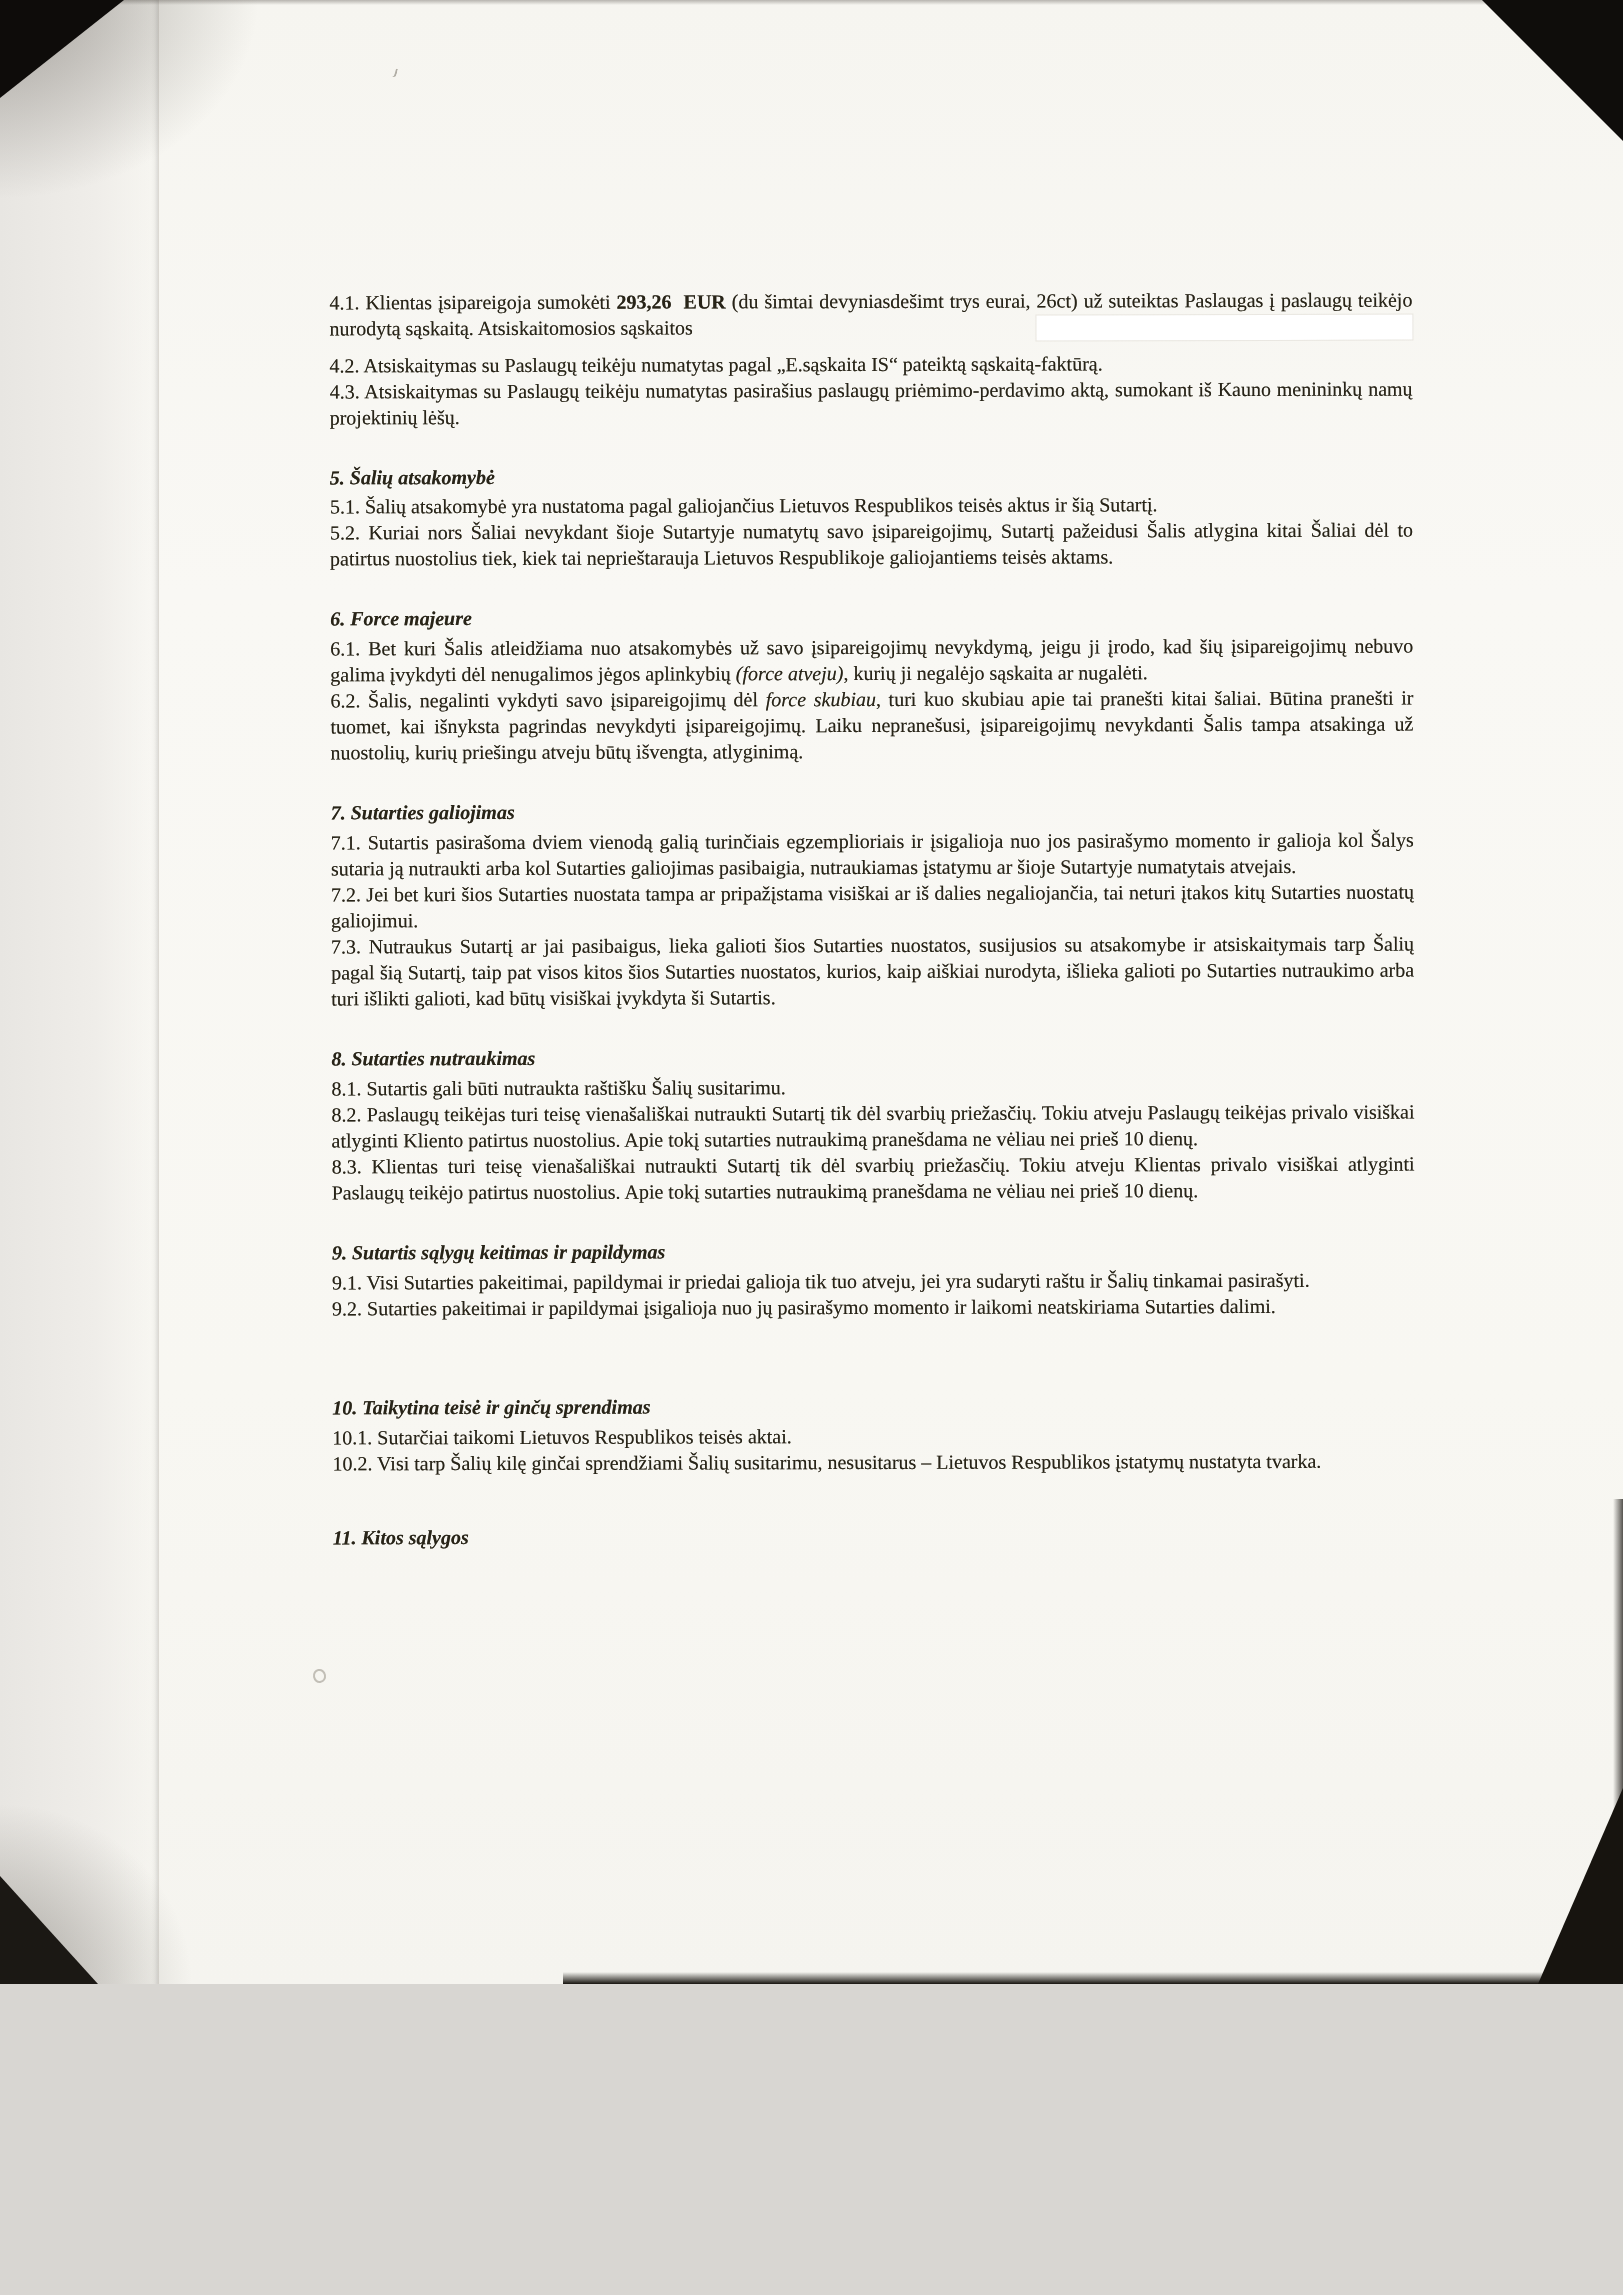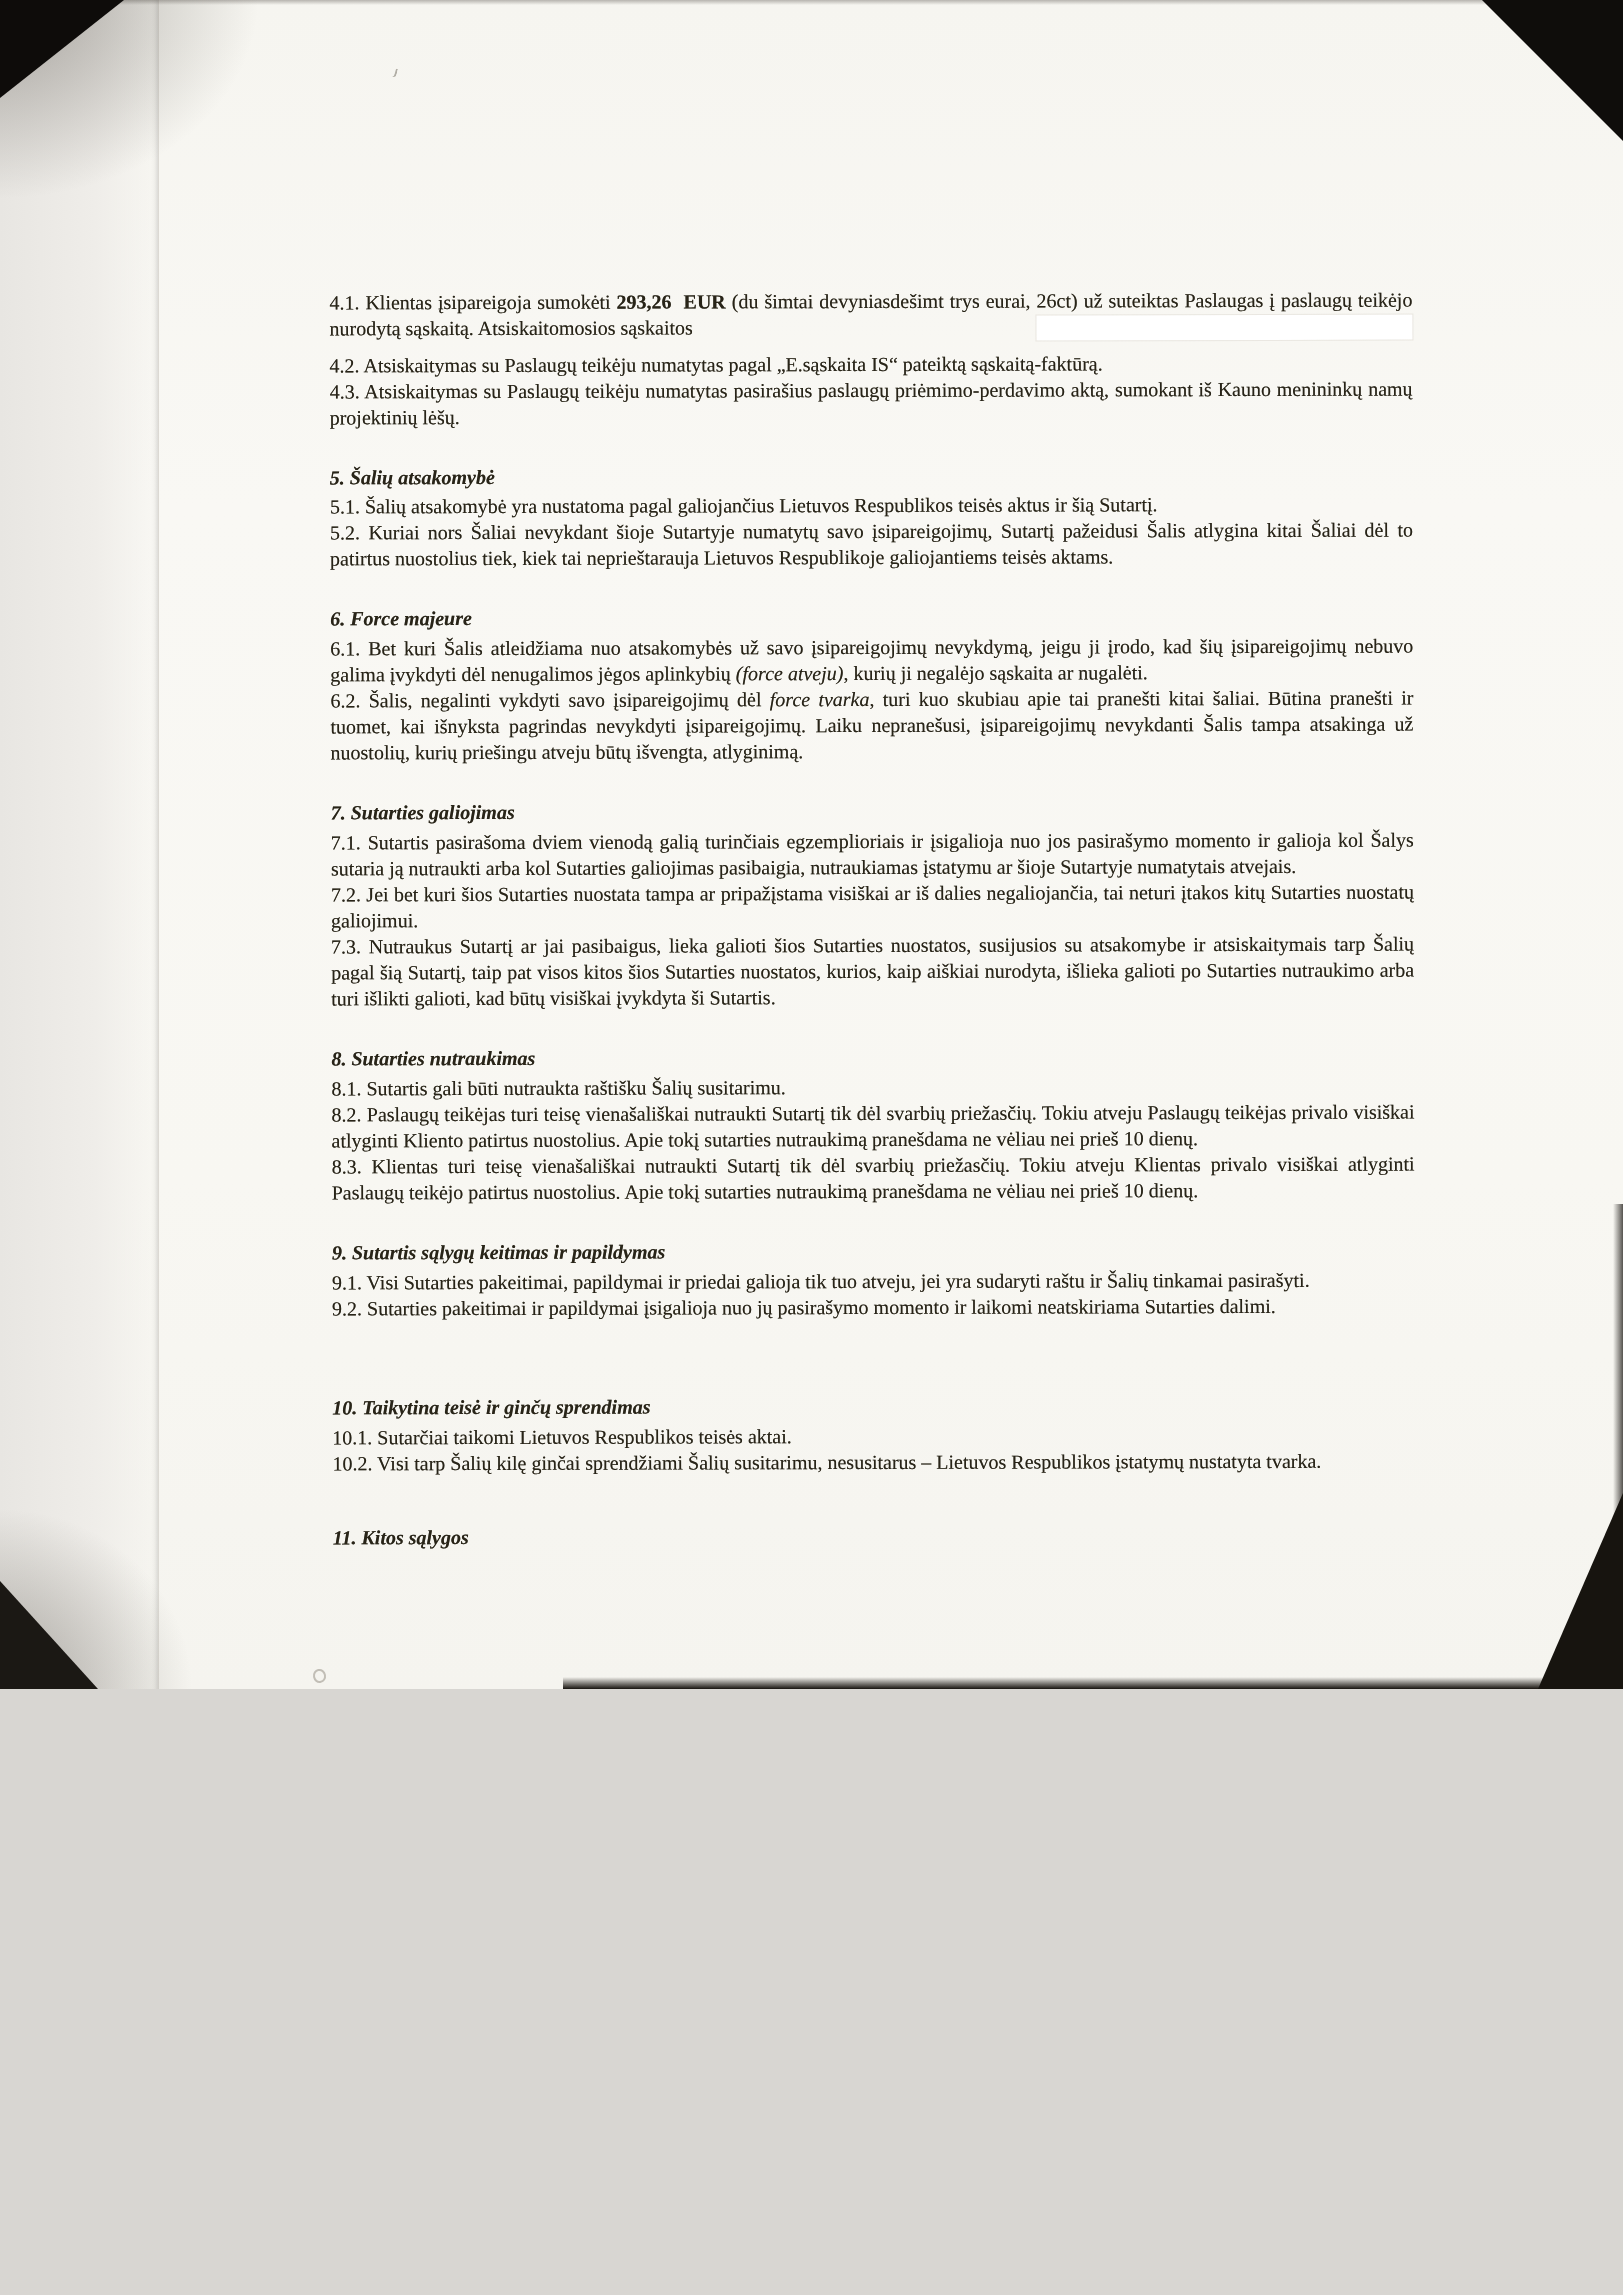--- a/index.html
+++ b/index.html
@@ -4,21 +4,21 @@
 <style>
   html, body { margin:0; padding:0; }
   body {
     width:1623px; height:2295px;
     background:#d8d6d2;
     font-family:"Liberation Serif", serif;
     overflow:hidden;
   }
   .scan {
     position:relative;
-    width:1623px; height:1689px;
+    width:1623px; height:1984px;
     background:linear-gradient(180deg,#f6f5f0 0%, #f9f8f4 30%, #f8f7f2 70%, #f5f4ef 100%);
     overflow:hidden;
   }
   
   .left-strip {
     position:absolute; left:0; top:0; width:158px; height:2147px;
     background:linear-gradient(to right,#e8e6e2 0%, #efede9 60%, rgba(240,238,234,0) 100%);
     border-right:1.3px solid #dcd9d3;
     box-shadow: inset -3.9px 0 6.5px -3.9px rgba(0,0,0,0.22);
   }
@@ -116,21 +116,21 @@
     <p class="para"><span>4.1. Klientas įsipareigoja sumokėti </span><b class="amount">293,26  EUR</b><span> (du šimtai devyniasdešimt trys eurai, 26ct) už suteiktas Paslaugas į paslaugų teikėjo nurodytą sąskaitą. Atsiskaitomosios sąskaitos</span></p>
     <p class="para gap-sm">4.2. Atsiskaitymas su Paslaugų teikėju numatytas pagal „E.sąskaita IS“ pateiktą sąskaitą-faktūrą.</p>
     <p class="para">4.3. Atsiskaitymas su Paslaugų teikėju numatytas pasirašius paslaugų priėmimo-perdavimo aktą, sumokant iš Kauno menininkų namų projektinių lėšų.</p>
 
     <p class="heading">5. Šalių atsakomybė</p>
     <p class="para">5.1. Šalių atsakomybė yra nustatoma pagal galiojančius Lietuvos Respublikos teisės aktus ir šią Sutartį.</p>
     <p class="para">5.2. Kuriai nors Šaliai nevykdant šioje Sutartyje numatytų savo įsipareigojimų, Sutartį pažeidusi Šalis atlygina kitai Šaliai dėl to patirtus nuostolius tiek, kiek tai neprieštarauja Lietuvos Respublikoje galiojantiems teisės aktams.</p>
 
     <p class="heading">6. Force majeure</p>
     <p class="para"><span>6.1. Bet kuri Šalis atleidžiama nuo atsakomybės už savo įsipareigojimų nevykdymą, jeigu ji įrodo, kad šių įsipareigojimų nebuvo galima įvykdyti dėl nenugalimos jėgos aplinkybių </span><i>(force atveju)</i><span>, kurių ji negalėjo sąskaita ar nugalėti.</span></p>
-    <p class="para"><span>6.2. Šalis, negalinti vykdyti savo įsipareigojimų dėl </span><i>force tvarka</i><span>, turi kuo skubiau apie tai pranešti kitai šaliai. Būtina pranešti ir tuomet, kai išnyksta pagrindas nevykdyti įsipareigojimų. Laiku nepranešusi, įsipareigojimų nevykdanti Šalis tampa atsakinga už nuostolių, kurių priešingu atveju būtų išvengta, atlyginimą.</span></p>
+    <p class="para"><span>6.2. Šalis, negalinti vykdyti savo įsipareigojimų dėl </span><i>force skubiau</i><span>, turi kuo skubiau apie tai pranešti kitai šaliai. Būtina pranešti ir tuomet, kai išnyksta pagrindas nevykdyti įsipareigojimų. Laiku nepranešusi, įsipareigojimų nevykdanti Šalis tampa atsakinga už nuostolių, kurių priešingu atveju būtų išvengta, atlyginimą.</span></p>
 
     <p class="heading">7. Sutarties galiojimas</p>
     <p class="para">7.1. Sutartis pasirašoma dviem vienodą galią turinčiais egzemplioriais ir įsigalioja nuo jos pasirašymo momento ir galioja kol Šalys sutaria ją nutraukti arba kol Sutarties galiojimas pasibaigia, nutraukiamas įstatymu ar šioje Sutartyje numatytais atvejais.</p>
     <p class="para">7.2. Jei bet kuri šios Sutarties nuostata tampa ar pripažįstama visiškai ar iš dalies negaliojančia, tai neturi įtakos kitų Sutarties nuostatų galiojimui.</p>
     <p class="para">7.3. Nutraukus Sutartį ar jai pasibaigus, lieka galioti šios Sutarties nuostatos, susijusios su atsakomybe ir atsiskaitymais tarp Šalių pagal šią Sutartį, taip pat visos kitos šios Sutarties nuostatos, kurios, kaip aiškiai nurodyta, išlieka galioti po Sutarties nutraukimo arba turi išlikti galioti, kad būtų visiškai įvykdyta ši Sutartis.</p>
 
     <p class="heading">8. Sutarties nutraukimas</p>
     <p class="para">8.1. Sutartis gali būti nutraukta raštišku Šalių susitarimu.</p>
     <p class="para">8.2. Paslaugų teikėjas turi teisę vienašališkai nutraukti Sutartį tik dėl svarbių priežasčių. Tokiu atveju Paslaugų teikėjas privalo visiškai atlyginti Kliento patirtus nuostolius. Apie tokį sutarties nutraukimą pranešdama ne vėliau nei prieš 10 dienų.</p>
     <p class="para">8.3. Klientas turi teisę vienašališkai nutraukti Sutartį tik dėl svarbių priežasčių. Tokiu atveju Klientas privalo visiškai atlyginti Paslaugų teikėjo patirtus nuostolius. Apie tokį sutarties nutraukimą pranešdama ne vėliau nei prieš 10 dienų.</p>

